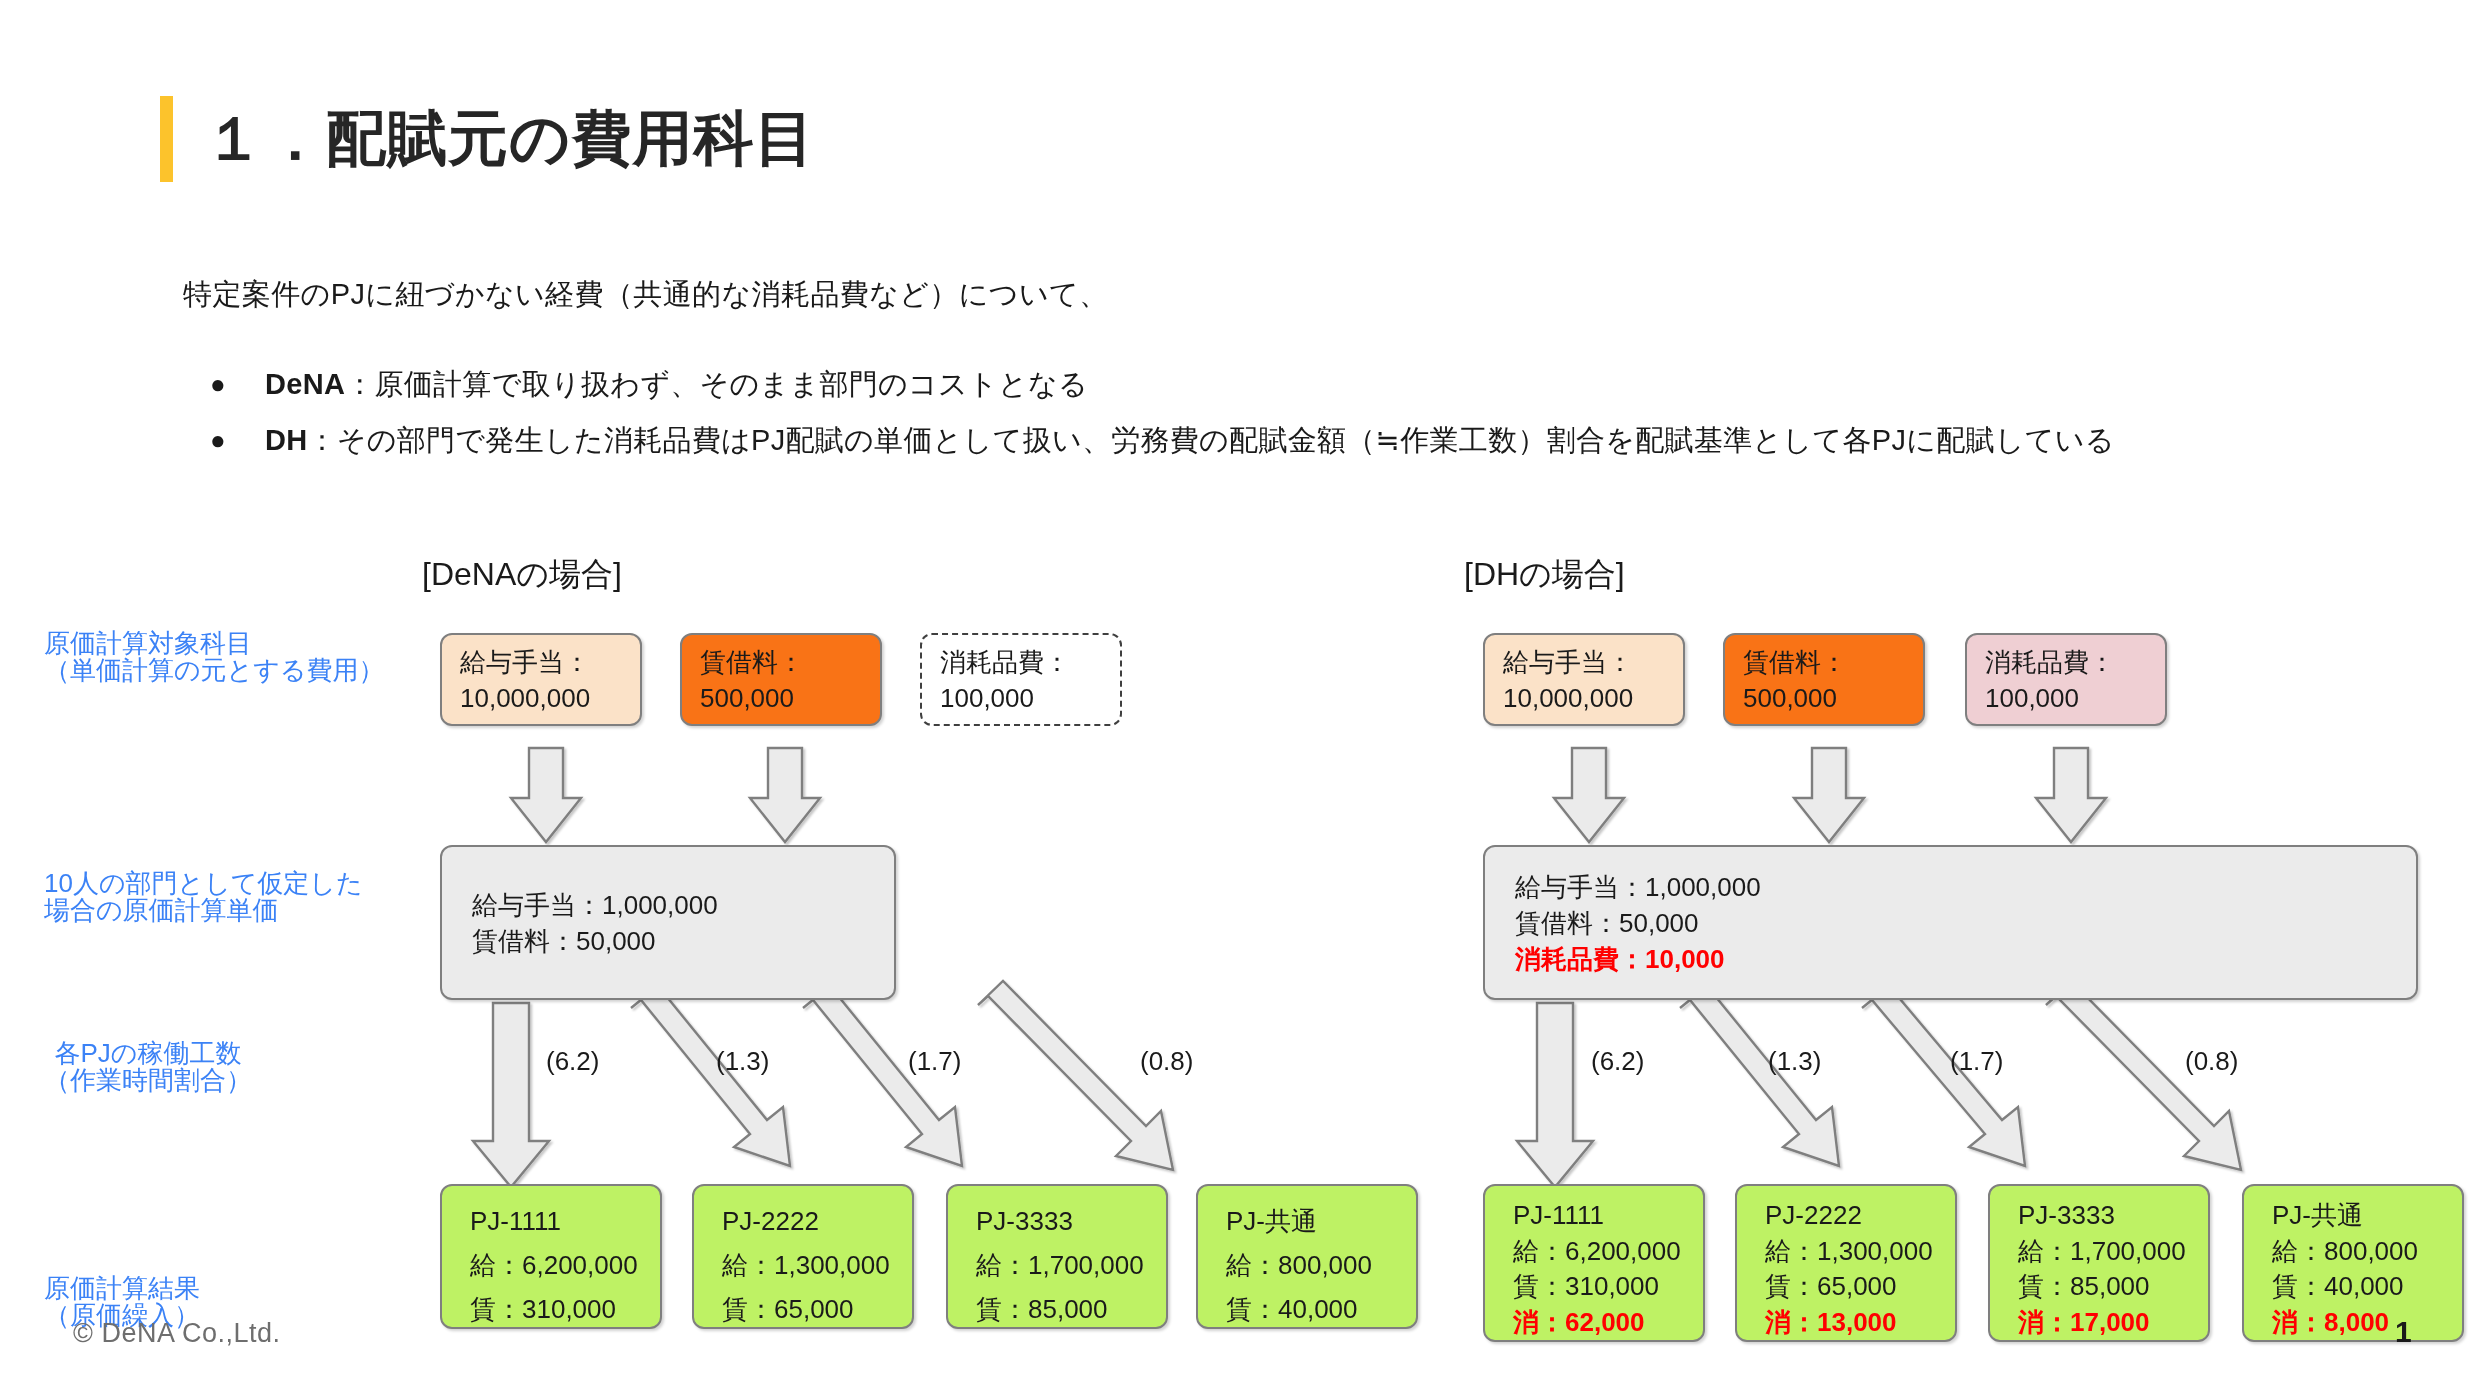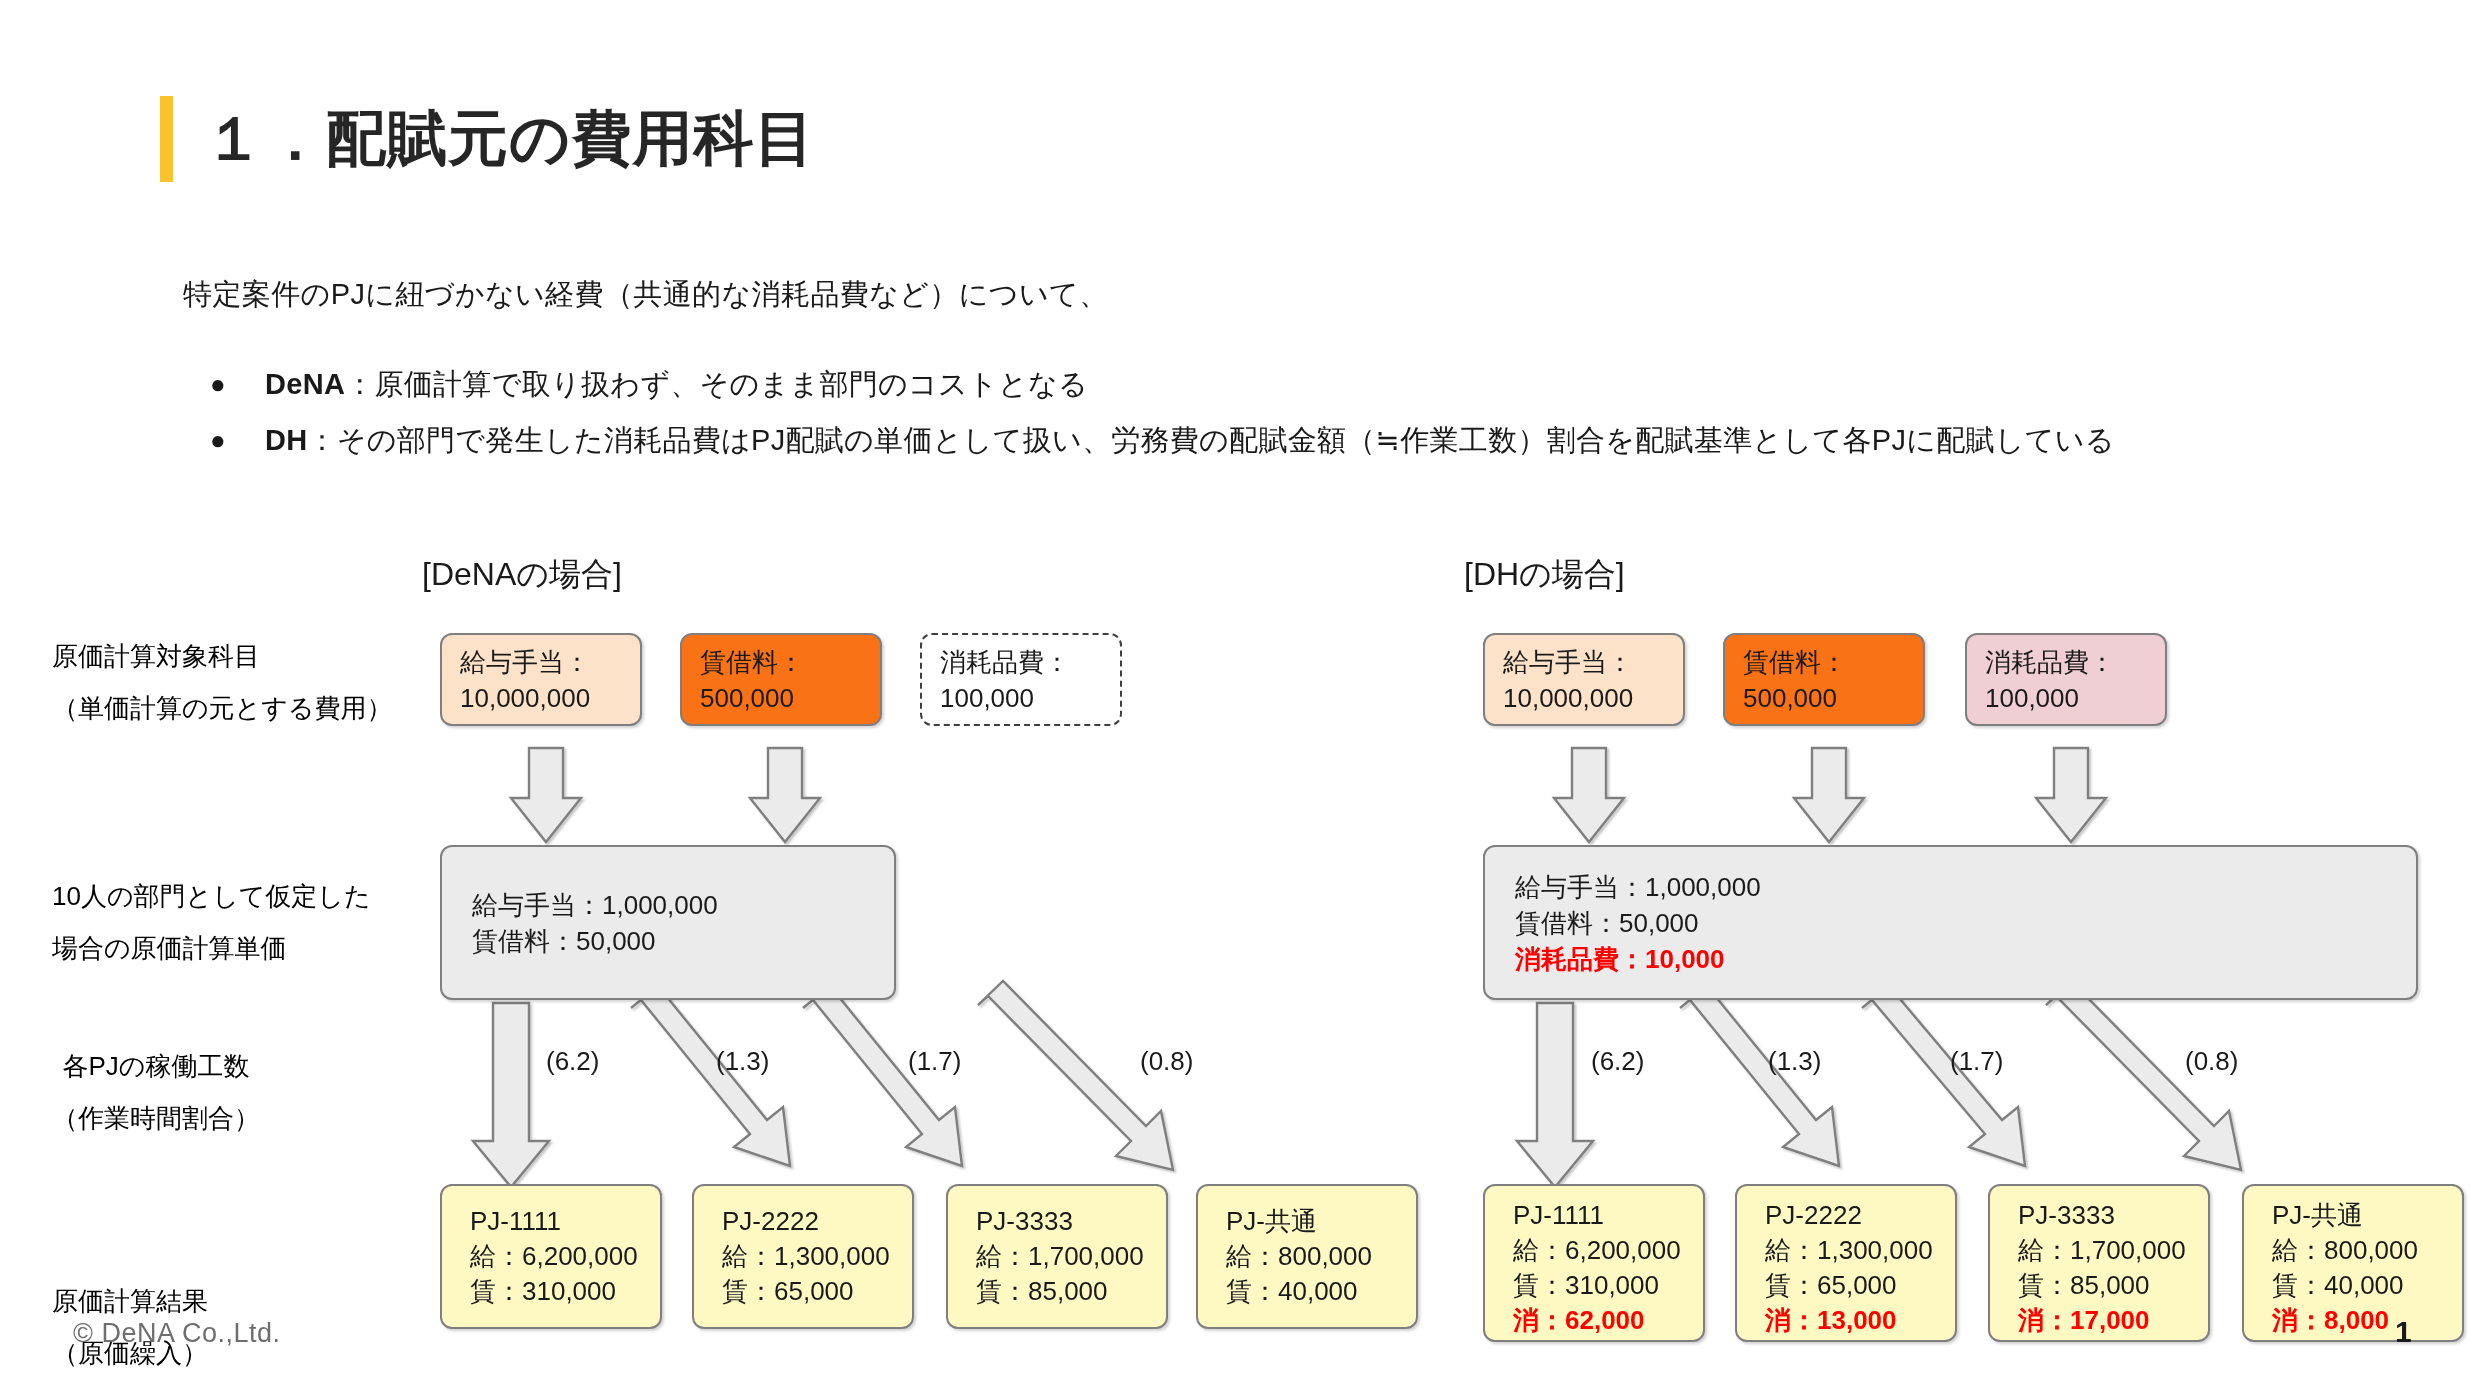--- a/index.html
+++ b/index.html
@@ -24,39 +24,39 @@
   .bullet .dot{width:38px;flex:0 0 38px;font-size:26px;line-height:48px;text-align:left;color:#1a1a1a;}
   .bullet .btxt{font-size:29px;line-height:48px;letter-spacing:.3px;margin-left:17px;}
   .bullet .btxt b{font-weight:bold;}
 
   
   .sec-head{position:absolute;font-size:32px;color:#1a1a1a;}
   #head-dena{left:422px;top:553px;}
   #head-dh{left:1464px;top:553px;}
 
   
-  .row-label{position:absolute;font-size:26px;line-height:52px;color:#000000;white-space:pre-line;margin-left:8px;}
+  .row-label{position:absolute;font-size:26px;line-height:27px;color:#3b82f6;white-space:pre-line;}
   #lbl-row1{left:44px;top:630px;}
   #lbl-row2{left:44px;top:870px;}
   #lbl-row3{left:44px;top:1040px;text-align:center;}
   #lbl-row4{left:44px;top:1275px;}
 
   
   .box{position:absolute;box-sizing:border-box;border-radius:12px;
        border:2px solid #7f7f7f;display:flex;flex-direction:column;justify-content:center;
        box-shadow:2px 2px 3px rgba(0,0,0,.18);}
   .box .l{font-size:26px;line-height:36px;white-space:nowrap;}
   .src{width:202px;height:93px;padding:0 18px;}
   .src.orange{background:#fbe2c8;border-color:#7f7f7f;}
   .src.blue{background:#f97316;border-color:#7f7f7f;}
   .src.pink{background:#efcfd3;border-color:#7f7f7f;}
   .src.dashed{background:#ffffff;border:2px dashed #3f3f3f;box-shadow:none;}
 
   .unit{background:#ebebeb;border-color:#7f7f7f;padding:0 30px;}
-  .pj{background:#fef9c3;border-color:#7f7f7f;padding:0 0 16px 28px;justify-content:flex-start;
+  .pj{background:#bef264;border-color:#7f7f7f;padding:0 0 0 28px;justify-content:space-between;
       padding-top:18px;}
   .pj .l{line-height:35px;}
   .red{color:#ff0000;font-weight:bold;}
 
   
   svg.arrows{position:absolute;left:0;top:0;width:2480px;height:1396px;pointer-events:none;}
   .ratio{position:absolute;font-size:26px;color:#1a1a1a;}
 
   
   .copyright{position:absolute;left:73px;top:1318px;font-size:27px;color:#6e6e6e;letter-spacing:.5px;}

